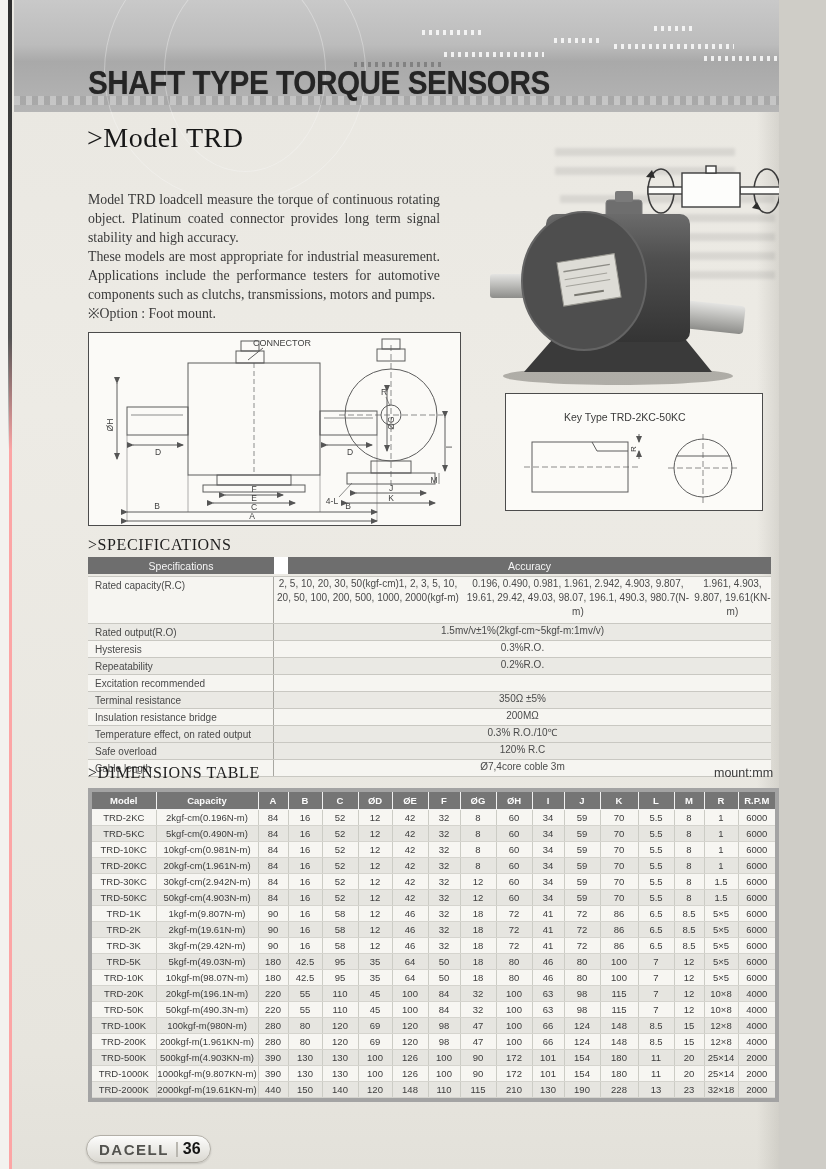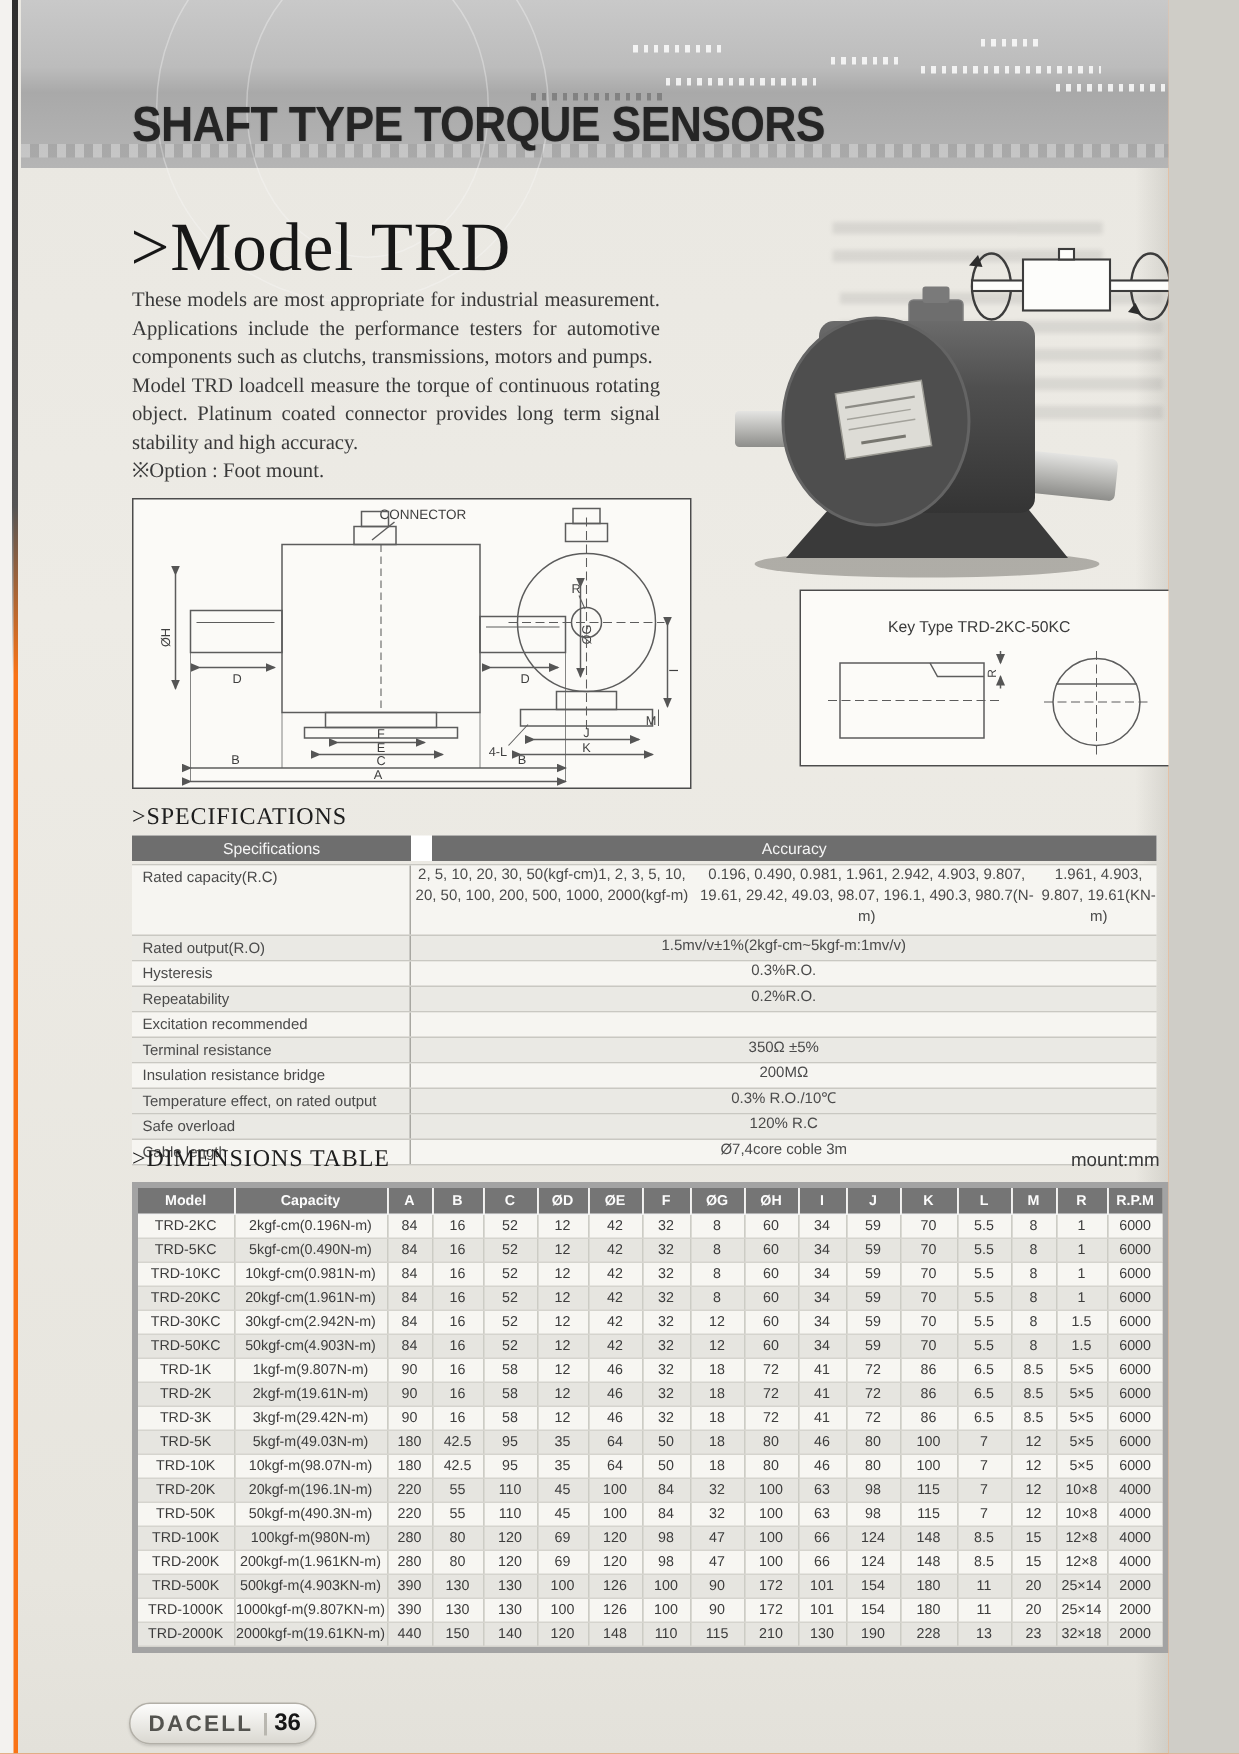--- a/index.html
+++ b/index.html
@@ -1,17 +1,17 @@
 <!DOCTYPE html>
 <html><head>
 <meta charset="utf-8">
 <style>
   html,body{margin:0;padding:0;background:#cfcdc7;}
   #page{position:relative;width:779px;height:1169px;overflow:hidden;
-        background:#f97316;font-family:"Liberation Sans",sans-serif;}
+        background:#fca5a5;font-family:"Liberation Sans",sans-serif;}
   .left-strip{position:absolute;left:0;top:0;width:9px;height:100%;background:#f3f2ef;}
   .binding{position:absolute;left:8px;top:0;width:4px;height:450px;
            background:linear-gradient(180deg,#2e2e2e,#555 75%,rgba(85,85,85,0));}
   .paper{position:absolute;left:12px;top:0;width:814px;height:1169px;
          background:linear-gradient(180deg,#e9e7e1,#edebe5 35%,#e7e5de 90%,#e3e1da);}
   .right-shade{position:absolute;right:0;top:110px;width:22px;height:1059px;
          background:linear-gradient(90deg,rgba(0,0,0,0),rgba(120,118,110,.18));}
 
   
   .banner{position:absolute;left:14px;top:0;width:812px;height:112px;
@@ -21,22 +21,22 @@
           color:#252525;transform:scaleX(.9);transform-origin:left;white-space:nowrap;
           letter-spacing:-.5px;text-shadow:0 0 1px rgba(0,0,0,.35);}
   .dots{position:absolute;height:5px;
           background:repeating-linear-gradient(90deg,rgba(252,252,252,.85) 0 3px,rgba(0,0,0,0) 3px 7px);}
   .dots.dark{background:repeating-linear-gradient(90deg,rgba(90,90,90,.5) 0 3px,rgba(0,0,0,0) 3px 7px);}
   .arc{position:absolute;border:1px solid rgba(250,250,250,.35);border-radius:50%;}
   .banner-stripe{position:absolute;left:0;top:96px;width:100%;height:9px;
           background:repeating-linear-gradient(90deg,rgba(255,255,255,.25) 0 6px,rgba(0,0,0,.06) 6px 12px);}
 
   
-  .model-heading{position:absolute;left:87px;top:138px;font-family:"Liberation Serif",serif;
-          font-size:46px;color:#171717;letter-spacing:.5px;}
+  .model-heading{position:absolute;left:87px;top:122px;font-family:"Liberation Serif",serif;
+          font-size:28px;color:#171717;letter-spacing:.5px;}
   .intro{position:absolute;left:88px;top:190px;width:352px;font-family:"Liberation Serif",serif;
           font-size:13.8px;line-height:19px;color:#3a3a3a;text-align:justify;}
   .intro p{margin:0;}
   .option-note{margin-top:1px;}
   .ghost{position:absolute;opacity:.14;filter:blur(1.5px);
           background:repeating-linear-gradient(180deg,#6a6a6a 0 8px,rgba(0,0,0,0) 8px 19px);}
 
   
   .rotation-icon{position:absolute;left:634px;top:156px;}
 
@@ -44,21 +44,21 @@
   .product-photo{position:absolute;left:488px;top:188px;}
 
   
   .drawing-box{position:absolute;left:88px;top:332px;width:371px;height:192px;
           background:#fbfaf7;border:1px solid #4c4c4c;}
   .drawing-box svg text{font-family:"Liberation Sans",sans-serif;font-size:8.5px;fill:#3f3f3f;}
   .drawing-box svg .cap{font-size:9px;}
 
   
   .key-box{position:absolute;left:505px;top:393px;width:256px;height:116px;
-          background:#fcfbf8;border:1px solid #4c4c4c;margin-left:28px;}
+          background:#fcfbf8;border:1px solid #4c4c4c;}
   .key-box svg text{font-family:"Liberation Sans",sans-serif;fill:#3a3a3a;}
 
   
   .section-heading{position:absolute;font-family:"Liberation Serif",serif;font-size:16px;
           color:#1d1d1d;letter-spacing:.6px;}
   .spec-heading{left:88px;top:536px;}
   .dim-heading{left:88px;top:764px;}
   .unit-note{position:absolute;left:714px;top:766px;font-size:12.5px;color:#3a3a3a;}
 
   
@@ -119,22 +119,22 @@
     <div class="dots" style="left:430px;top:52px;width:100px;"></div>
     <div class="dots" style="left:690px;top:56px;width:110px;"></div>
     <div class="dots dark" style="left:340px;top:62px;width:90px;"></div>
     <div class="banner-stripe"></div>
     <div class="banner-dark-right"></div>
     <div class="banner-title">SHAFT TYPE TORQUE SENSORS</div>
   </div>
 
   <div class="model-heading">&gt;Model TRD</div>
   <div class="intro">
+    <p>Model TRD loadcell measure the torque of continuous rotating object. Platinum coated connector provides long term signal stability and high accuracy.</p>
     <p>These models are most appropriate for industrial measurement. Applications include the performance testers for automotive components such as clutchs, transmissions, motors and pumps.</p>
-    <p>Model TRD loadcell measure the torque of continuous rotating object. Platinum coated connector provides long term signal stability and high accuracy.</p>
     <p class="option-note">※Option : Foot mount.</p>
   </div>
 
   <div class="ghost" style="left:555px;top:148px;width:180px;height:30px;"></div>
   <div class="ghost" style="left:560px;top:195px;width:215px;height:95px;"></div>
 
   <div class="rotation-icon">
     <svg width="160" height="74" viewBox="0 0 160 74">
       <g stroke="#3c3c3c" stroke-width="1.6" fill="none">
         <ellipse cx="27" cy="35" rx="13" ry="22"></ellipse>

